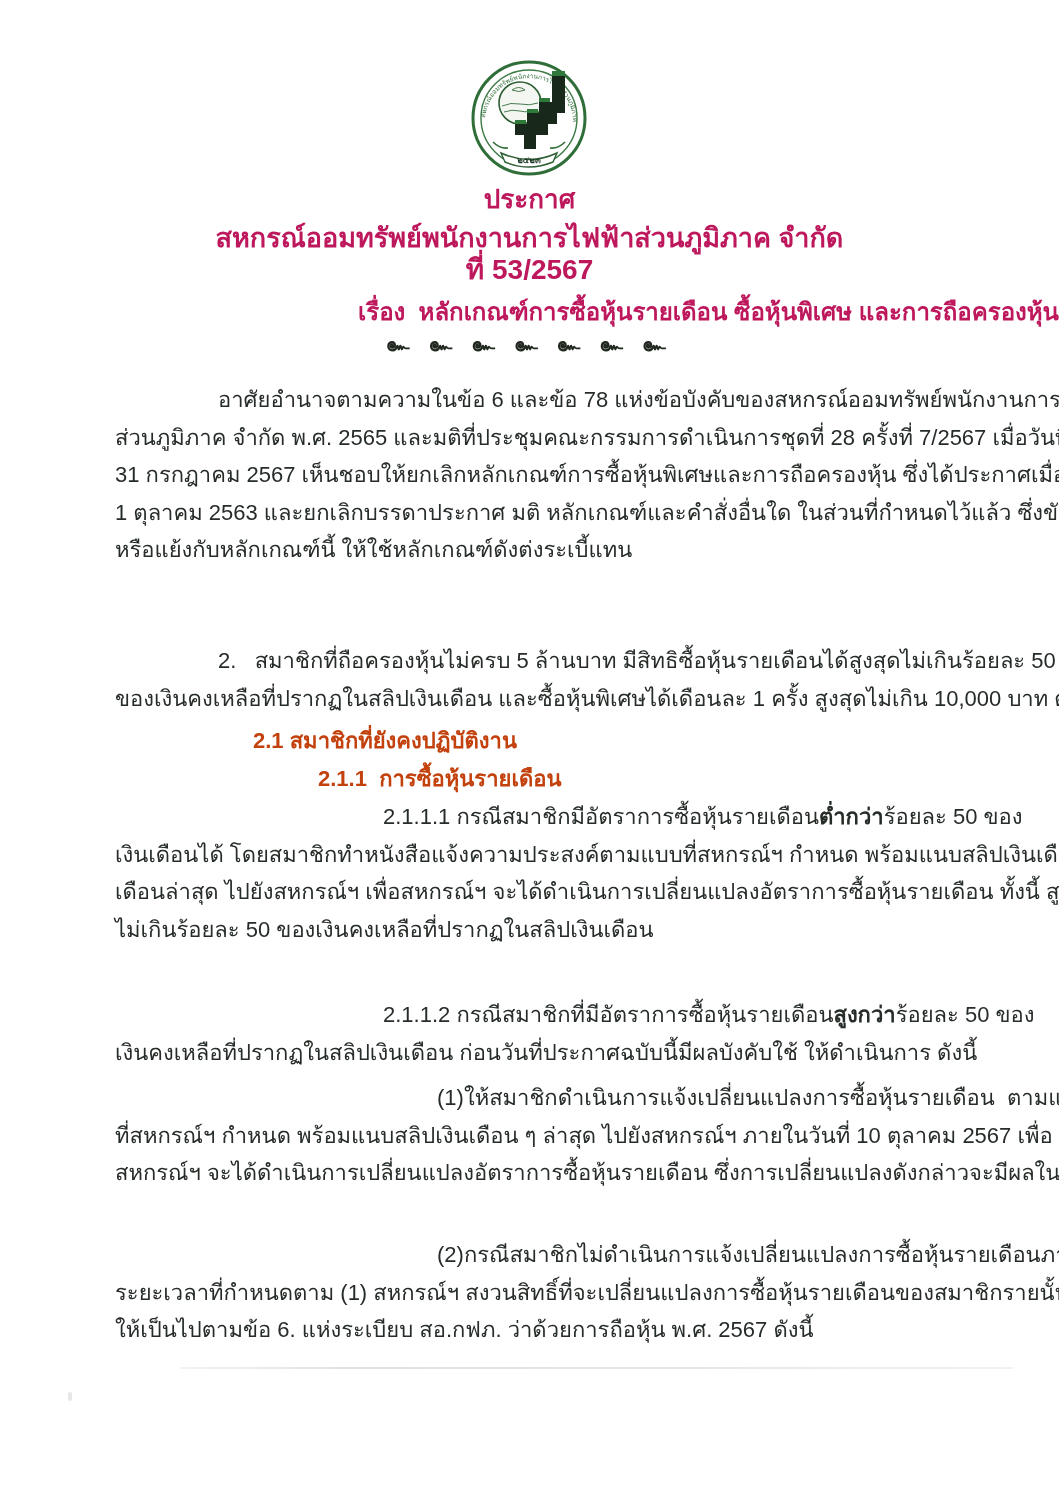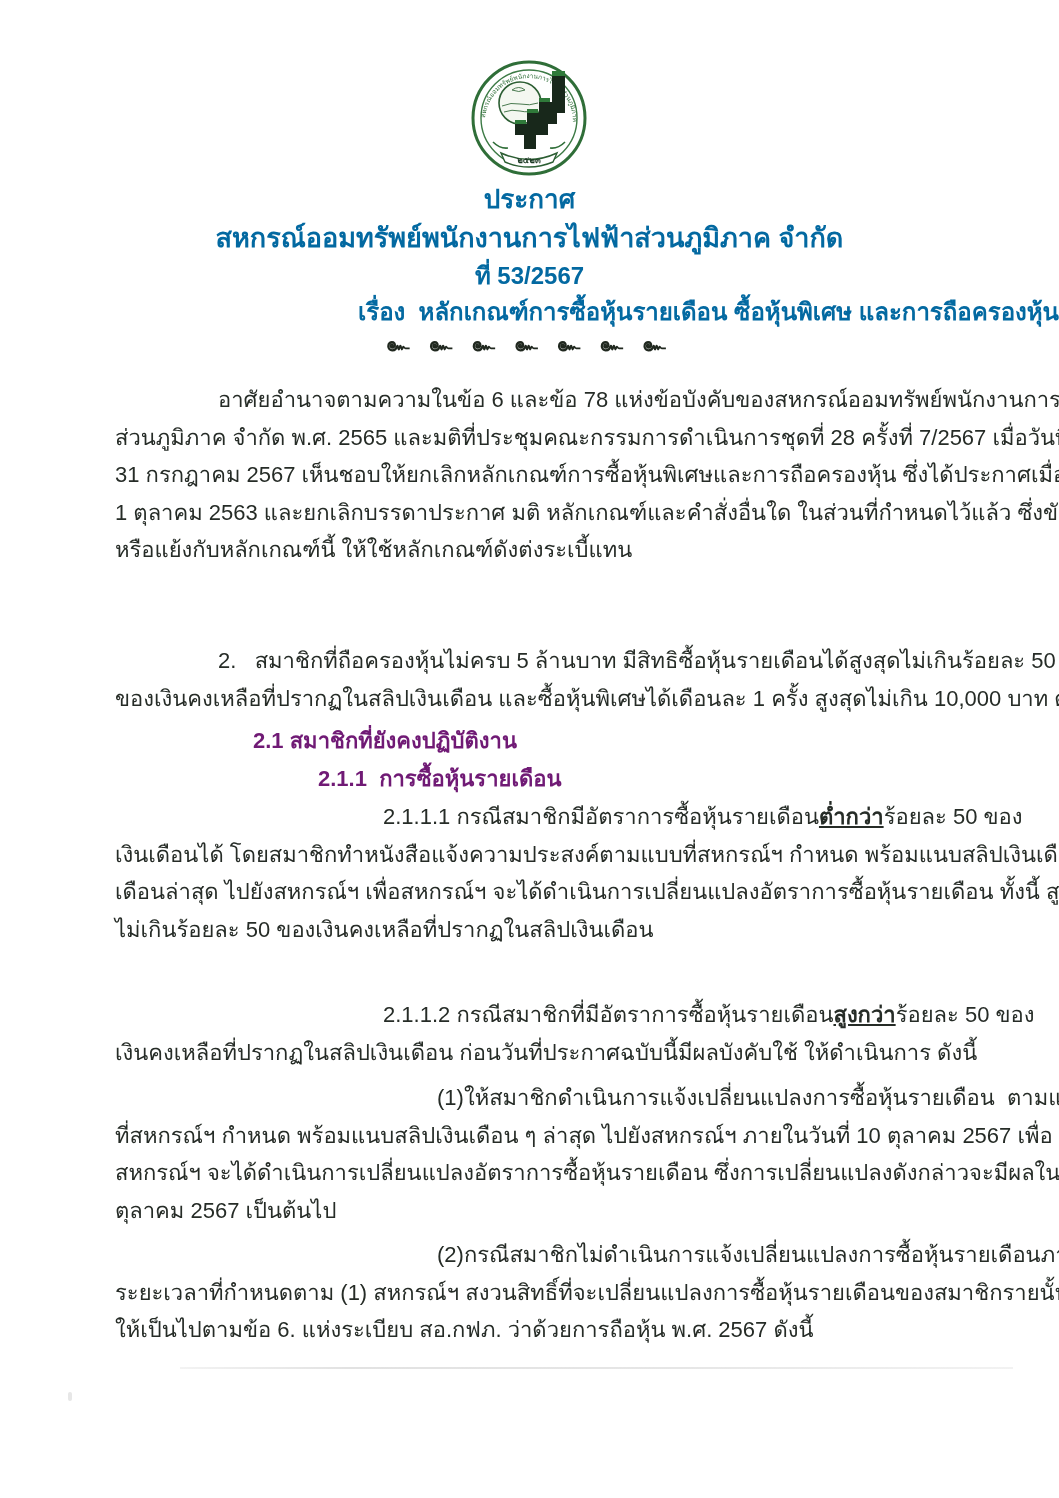--- a/index.html
+++ b/index.html
@@ -7,43 +7,43 @@
     position:relative;
     width:1059px;height:1498px;
     background:#ffffff;
     overflow:hidden;
     font-family:"Liberation Sans",sans-serif;
     color:#262c27;
   }
   
   .hdr{
     position:absolute;left:0;width:100%;
-    text-align:center;font-weight:bold;color:#0369a1;
+    text-align:center;font-weight:bold;color:#be185d;
     white-space:pre;
   }
   .hdr-title{top:178px;font-size:26px;}
   .hdr-org{top:216px;font-size:27px;}
-  .hdr-num{top:256px;font-size:24px;}
+  .hdr-num{top:247px;font-size:28px;}
   .hdr-subject{top:292px;font-size:24px;text-align:right;}
   .hdr-divider{top:328px;font-size:20px;letter-spacing:7px;color:#20281f;}
   
   .para{position:absolute;left:115px;width:845px;}
   .ln{
     white-space:pre;
     font-size:22px;
     line-height:37.6px;height:37.6px;
     color:#262c27;
   }
   .ind-a{padding-left:103px;}   
   .ind-b{padding-left:138px;}   
   .ind-c{padding-left:203px;}   
   .ind-d{padding-left:268px;}   
   .ind-e{padding-left:322px;}   
-  .bold{font-weight:bold;color:#701a75;}
-  .emu{font-weight:bold;text-decoration:underline;}
+  .bold{font-weight:bold;color:#c2410c;}
+  .emu{font-weight:bold;}
   
   .seal{position:absolute;left:469px;top:56px;}
   
   .artifact-line{
     position:absolute;top:1367px;left:180px;width:833px;height:2px;
     background:linear-gradient(90deg,#f3f3f3,#e2e2e2 20%,#e6e6e6 60%,#f2f2f2);
   }
   .artifact-mark{
     position:absolute;top:1392px;left:68px;width:4px;height:9px;
     background:#e7e7e7;border-radius:2px;
@@ -129,21 +129,20 @@
 
   <div class="para" style="top:996px">
     <div class="ln ind-d"><span>2.1.1.2 กรณีสมาชิกที่มีอัตราการซื้อหุ้นรายเดือน</span><span class="emu">สูงกว่า</span><span>ร้อยละ 50 ของ</span></div>
     <div class="ln">เงินคงเหลือที่ปรากฏในสลิปเงินเดือน ก่อนวันที่ประกาศฉบับนี้มีผลบังคับใช้ ให้ดำเนินการ ดังนี้</div>
   </div>
 
   <div class="para" style="top:1079px">
     <div class="ln ind-e">(1)ให้สมาชิกดำเนินการแจ้งเปลี่ยนแปลงการซื้อหุ้นรายเดือน  ตามแบบ</div>
     <div class="ln">ที่สหกรณ์ฯ กำหนด พร้อมแนบสลิปเงินเดือน ๆ ล่าสุด ไปยังสหกรณ์ฯ ภายในวันที่ 10 ตุลาคม 2567 เพื่อ</div>
     <div class="ln">สหกรณ์ฯ จะได้ดำเนินการเปลี่ยนแปลงอัตราการซื้อหุ้นรายเดือน ซึ่งการเปลี่ยนแปลงดังกล่าวจะมีผลในเดือน</div>
-    <div class="ln">ตุลาคม 2567 เป็นต้นไป</div>
   </div>
 
   <div class="para" style="top:1236px">
     <div class="ln ind-e">(2)กรณีสมาชิกไม่ดำเนินการแจ้งเปลี่ยนแปลงการซื้อหุ้นรายเดือนภายใน</div>
     <div class="ln">ระยะเวลาที่กำหนดตาม (1) สหกรณ์ฯ สงวนสิทธิ์ที่จะเปลี่ยนแปลงการซื้อหุ้นรายเดือนของสมาชิกรายนั้น ๆ</div>
     <div class="ln">ให้เป็นไปตามข้อ 6. แห่งระเบียบ สอ.กฟภ. ว่าด้วยการถือหุ้น พ.ศ. 2567 ดังนี้</div>
   </div>
 
   <div class="artifact-line"></div>
   <div class="artifact-mark"></div>

